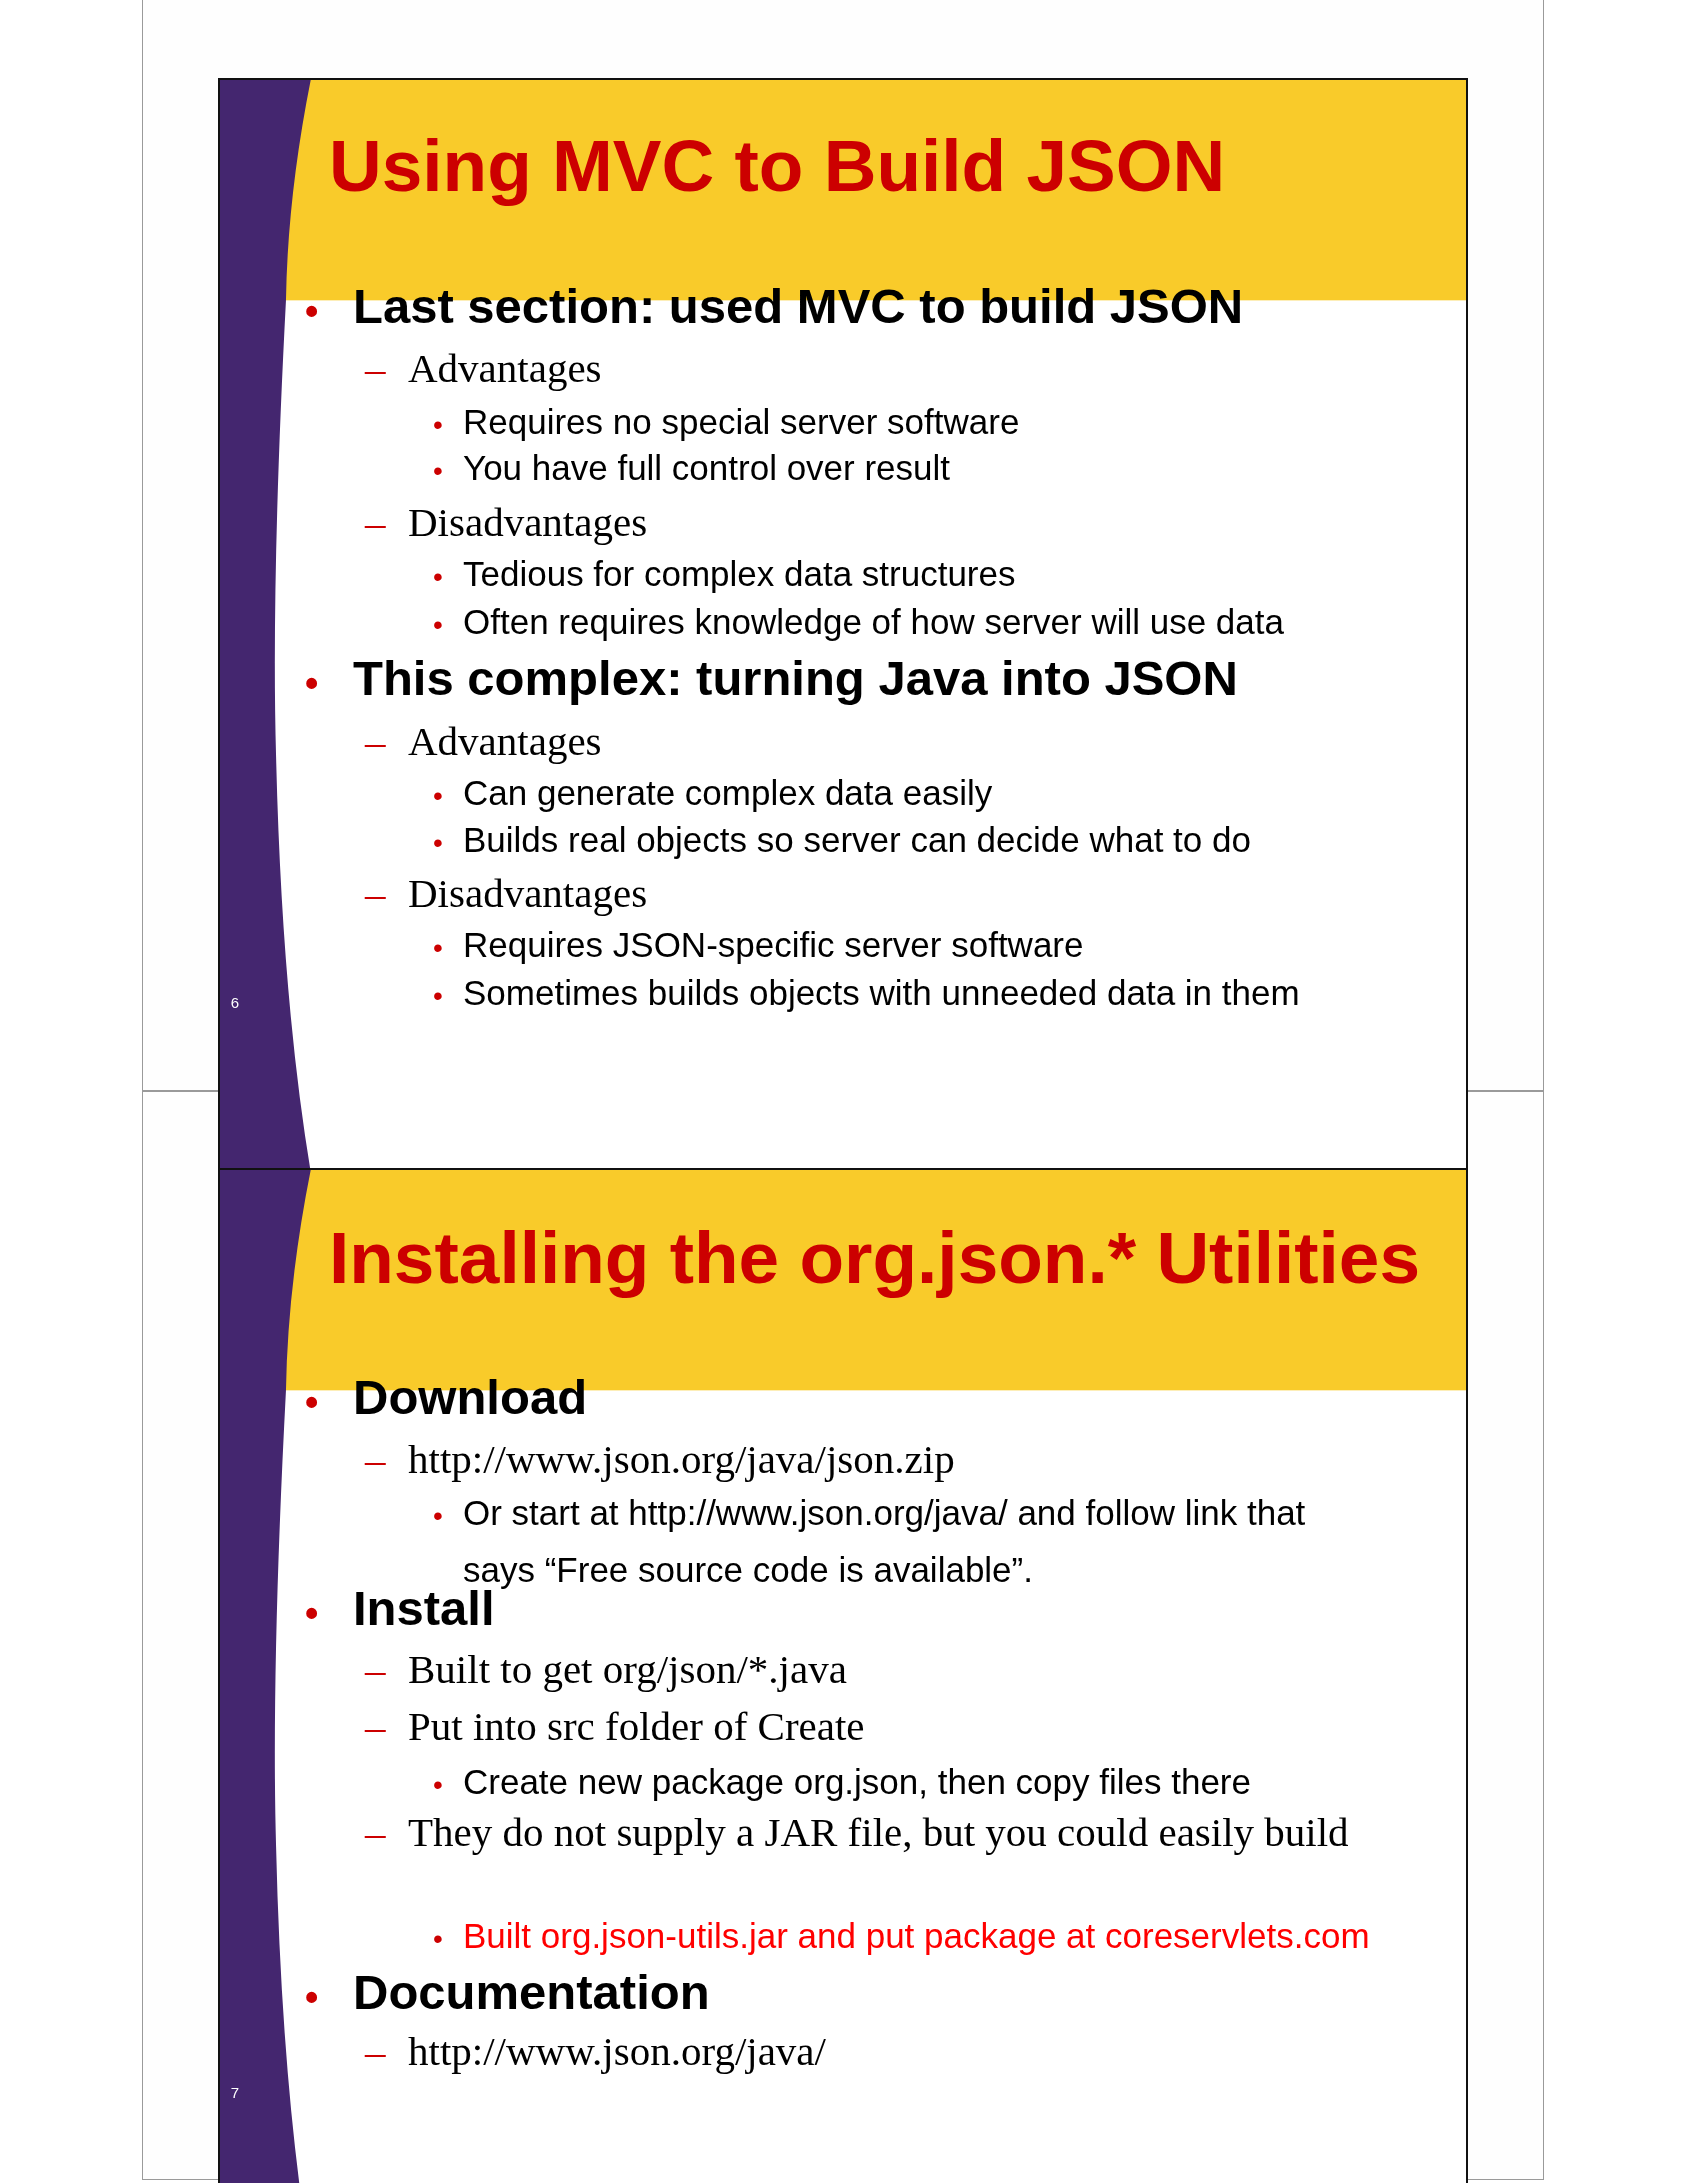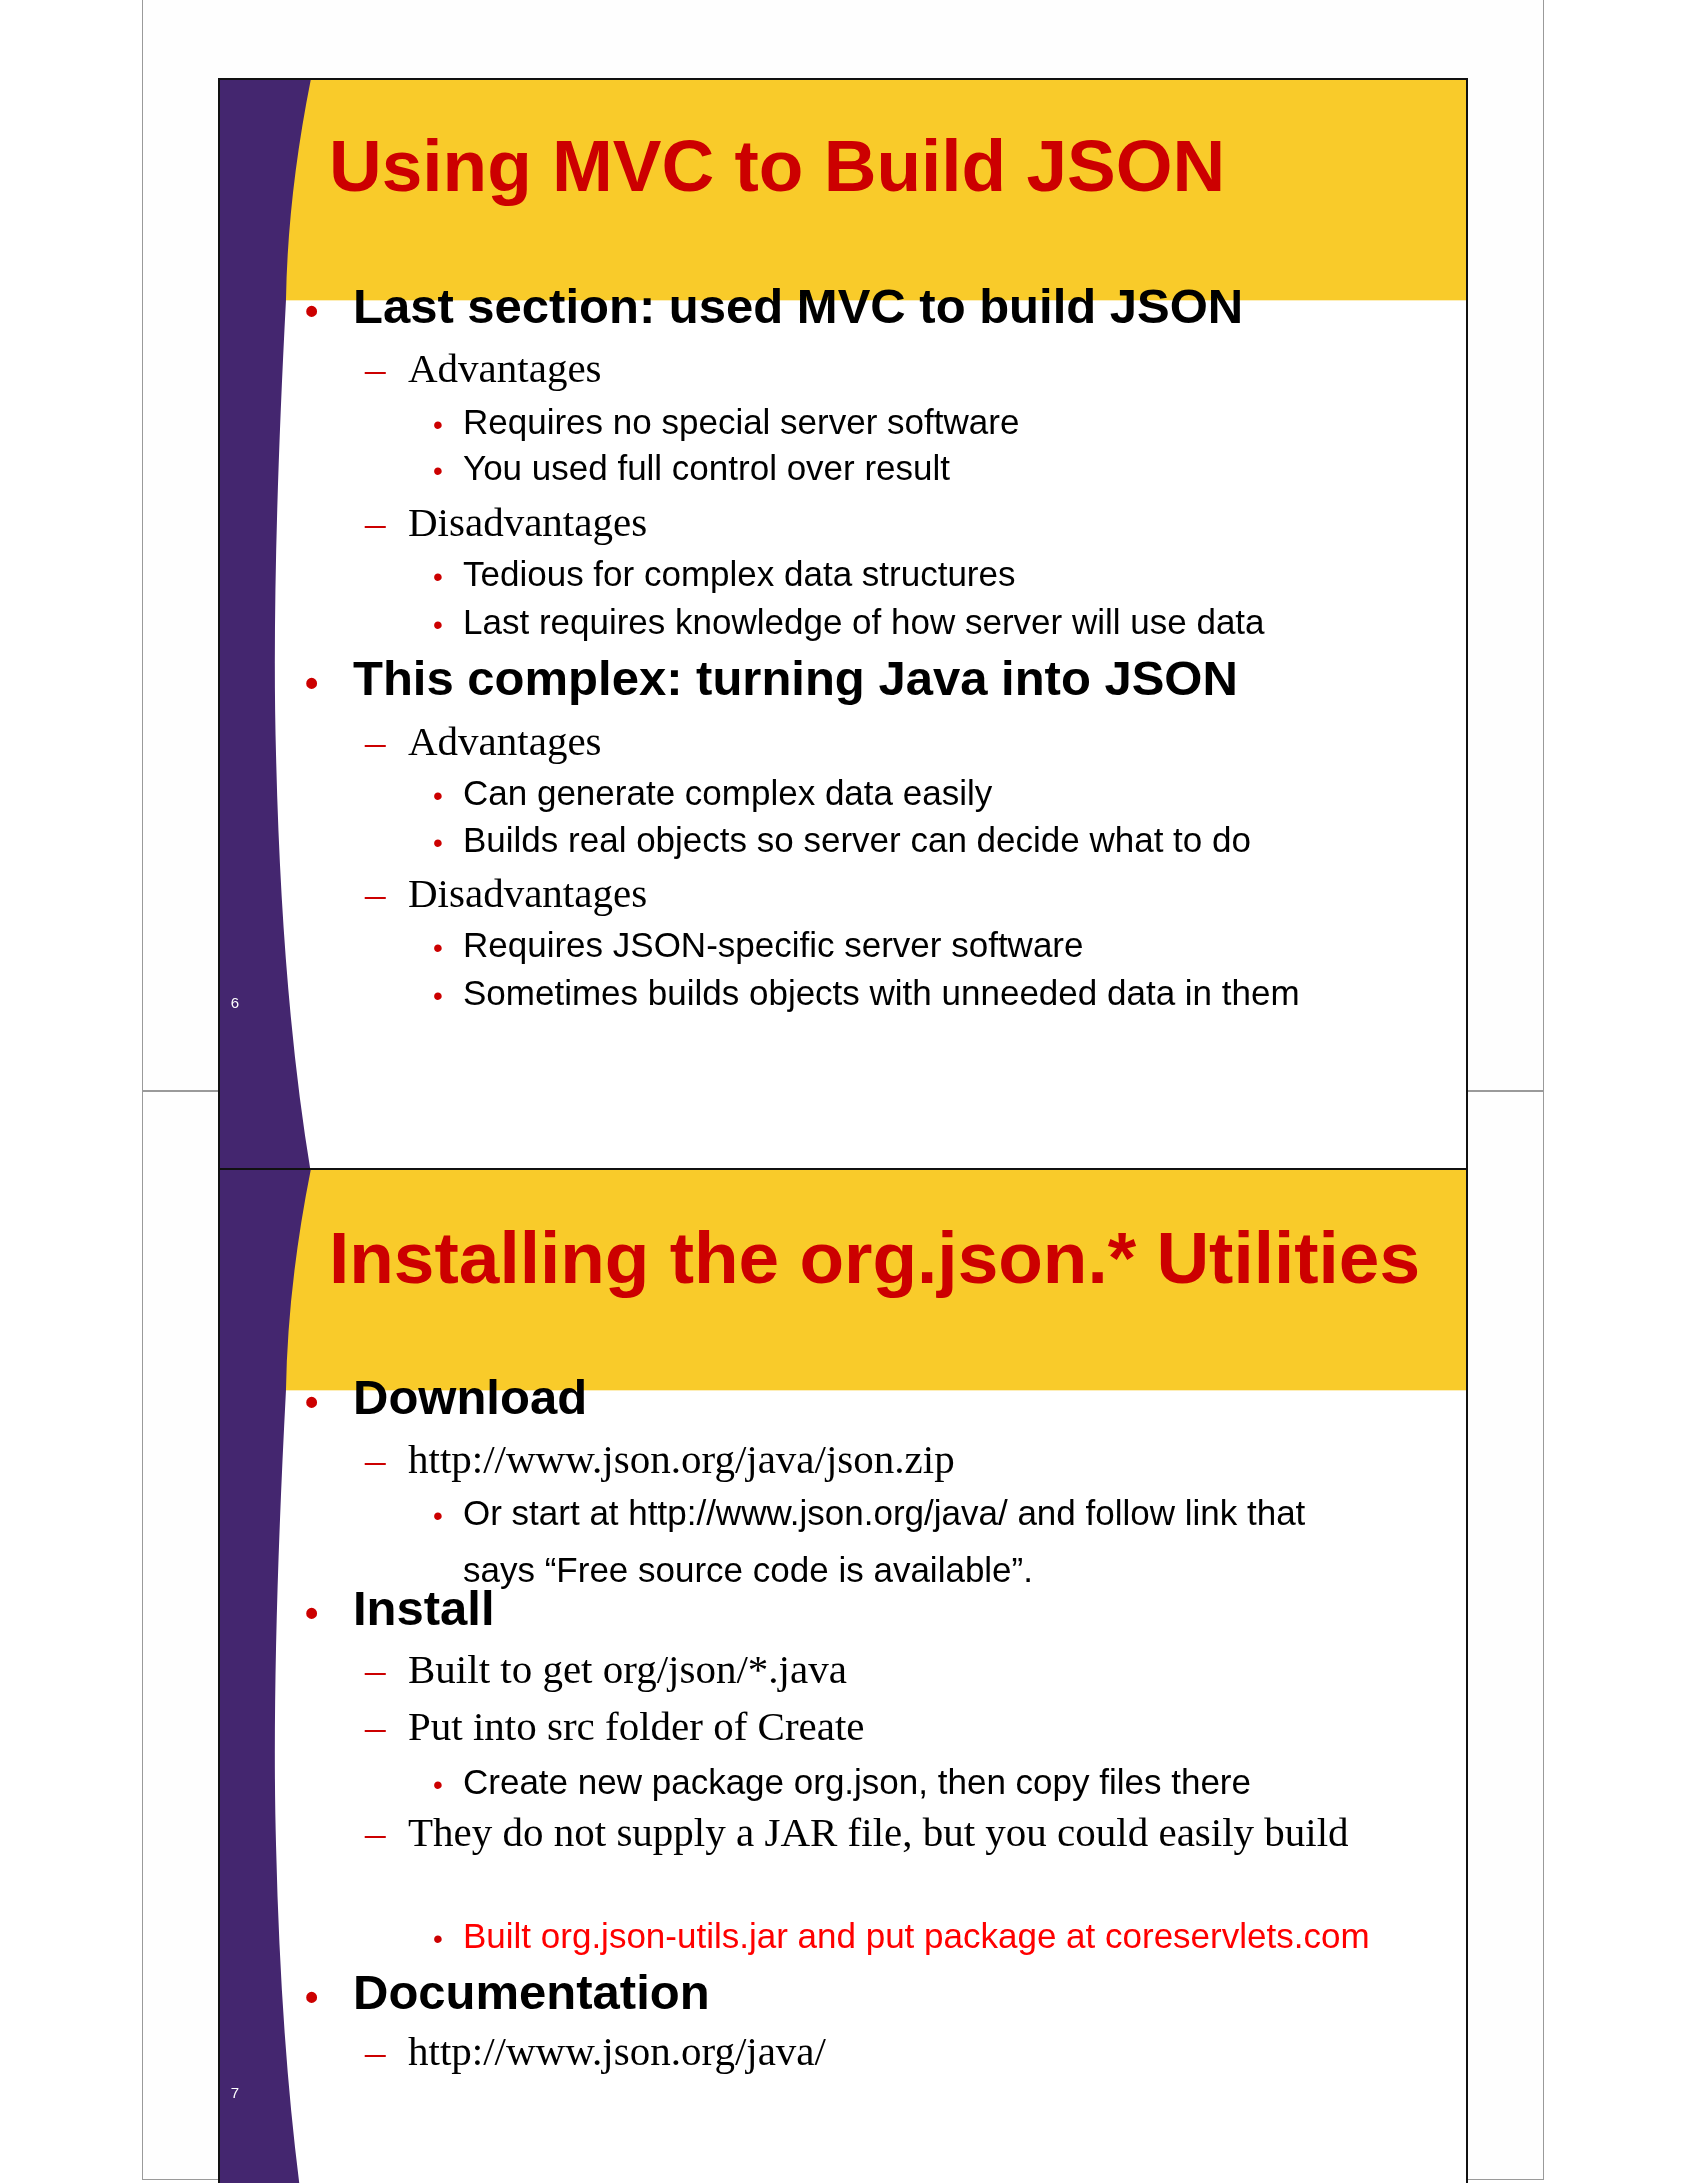--- a/index.html
+++ b/index.html
@@ -55,33 +55,33 @@
   <div class="line l2" style="left:188px; top:268px;">
     <span class="bullet-dot">–</span>
     <span>Advantages</span>
   </div>
   <div class="line l3" style="left:243px; top:324px;">
     <span class="bullet-dot">•</span>
     <span>Requires no special server software</span>
   </div>
   <div class="line l3" style="left:243px; top:370px;">
     <span class="bullet-dot">•</span>
-    <span>You used full control over result</span>
+    <span>You have full control over result</span>
   </div>
   <div class="line l2" style="left:188px; top:422px;">
     <span class="bullet-dot">–</span>
     <span>Disadvantages</span>
   </div>
   <div class="line l3" style="left:243px; top:476px;">
     <span class="bullet-dot">•</span>
     <span>Tedious for complex data structures</span>
   </div>
   <div class="line l3" style="left:243px; top:524px;">
     <span class="bullet-dot">•</span>
-    <span>Last requires knowledge of how server will use data</span>
+    <span>Often requires knowledge of how server will use data</span>
   </div>
   <div class="line l1" style="left:133px; top:574px;">
     <span class="bullet-dot">•</span>
     <span>This complex: turning Java into JSON</span>
   </div>
   <div class="line l2" style="left:188px; top:641px;">
     <span class="bullet-dot">–</span>
     <span>Advantages</span>
   </div>
   <div class="line l3" style="left:243px; top:695px;">

